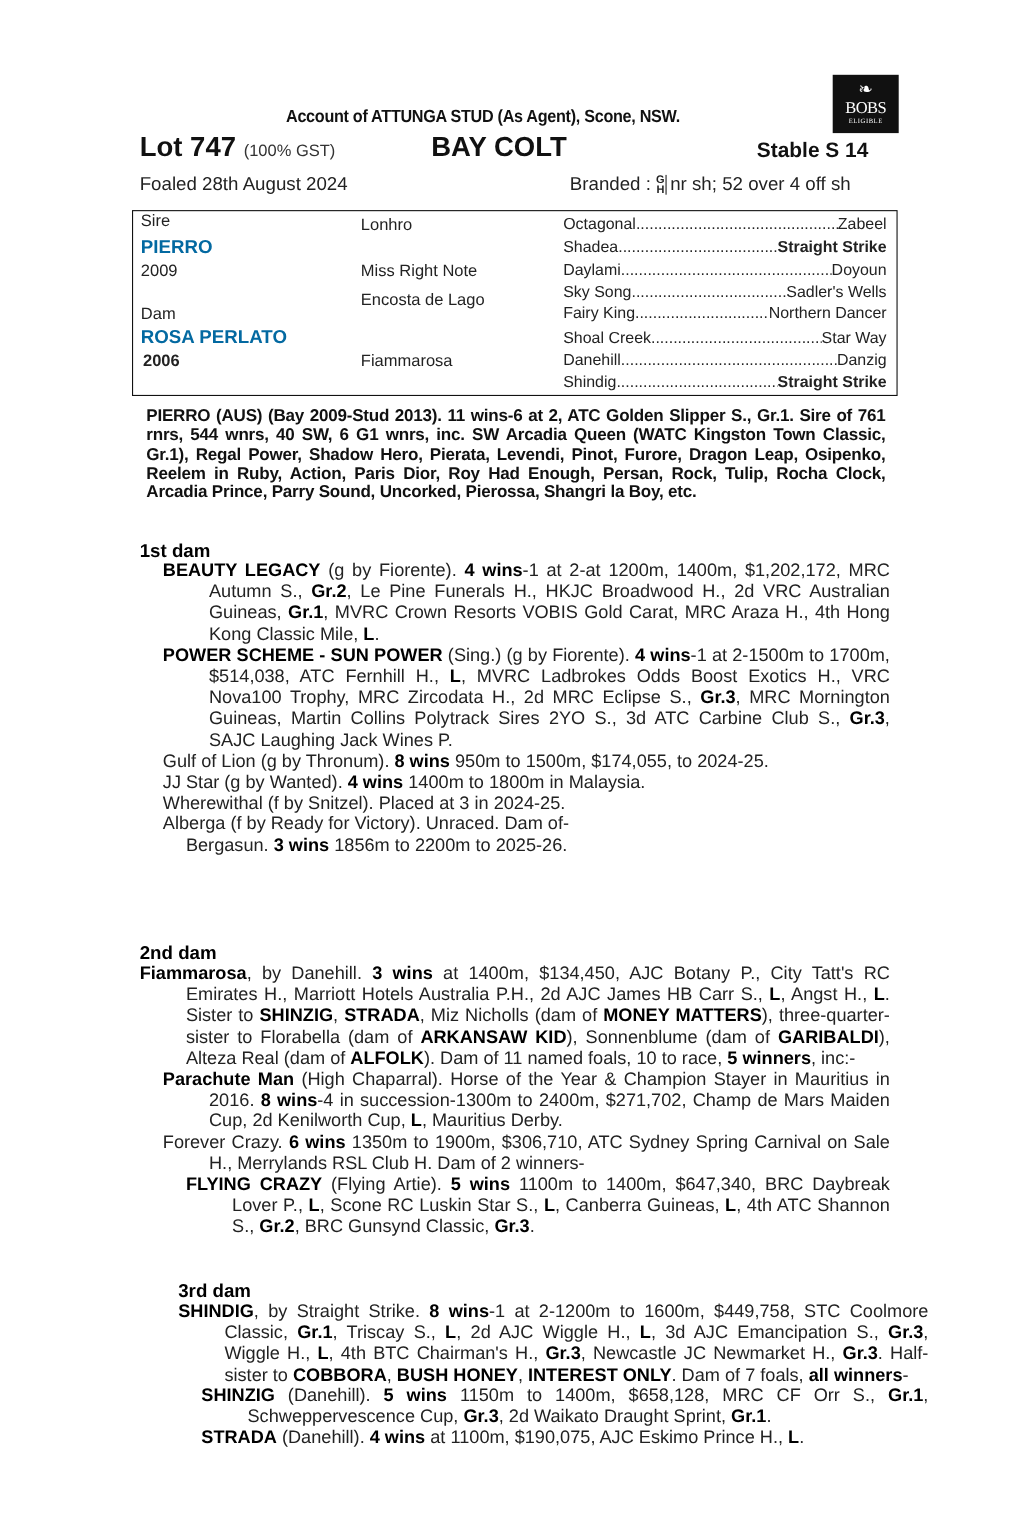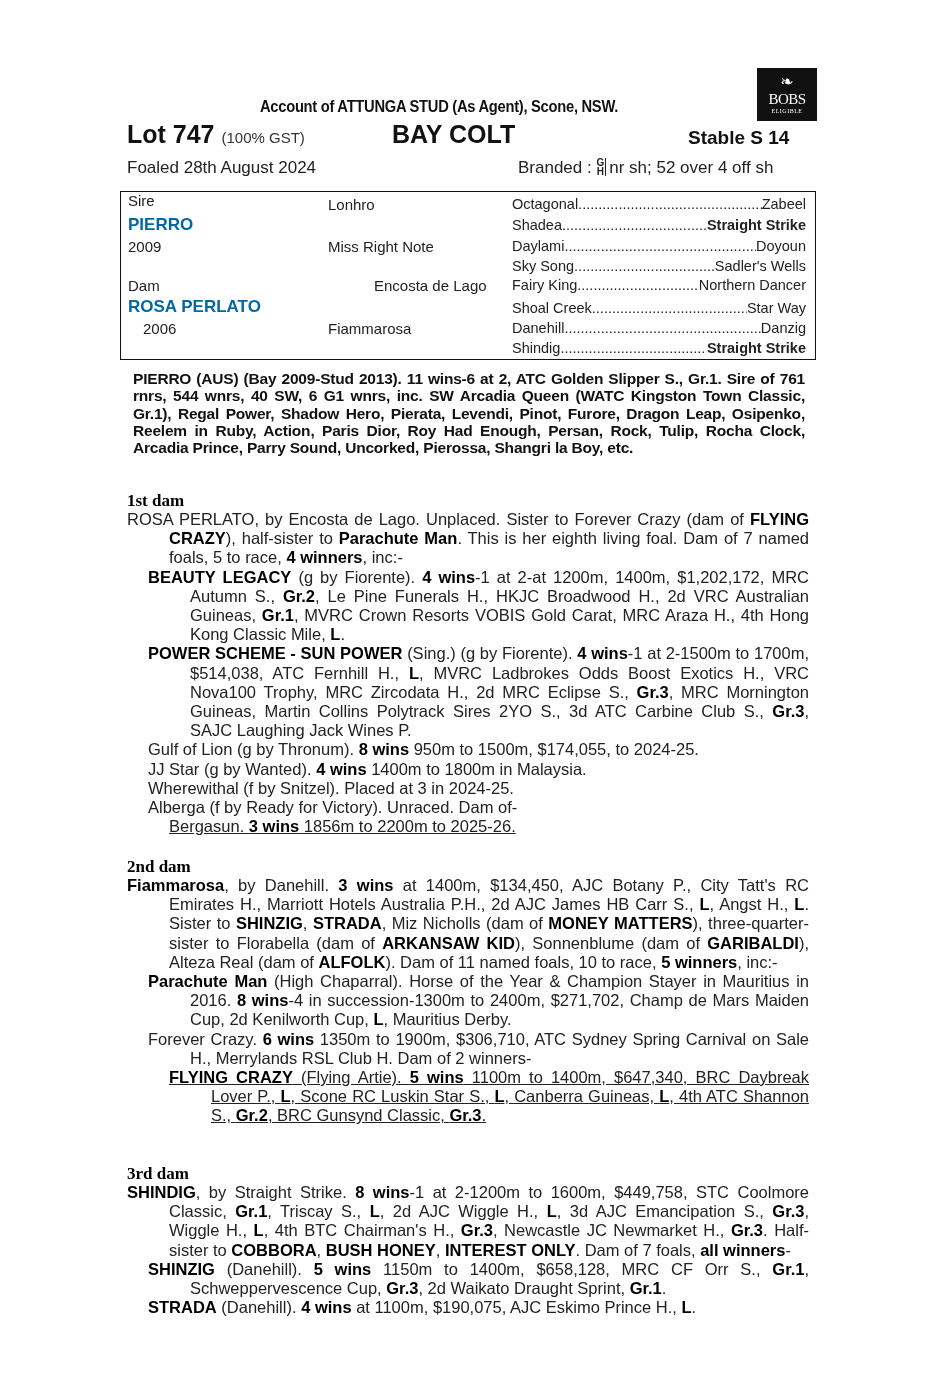--- a/index.html
+++ b/index.html
@@ -21,26 +21,26 @@
   .ped .c{position:absolute;font-size:15px;color:#222;white-space:nowrap;}
   .ped .b{font-weight:bold;font-size:17px;color:#0369a1;}
   .ped .r{position:absolute;left:391px;width:294px;font-size:14.5px;display:flex;color:#222;}
   .ped .r .l{white-space:nowrap;}
   .ped .r .d{flex:1;overflow:hidden;white-space:nowrap;}
   .ped .r .d::after{content:"..........................................................................................................................";letter-spacing:0px;}
   .ped .r .rr{white-space:nowrap;}
   .ped .r .rr.bold{font-weight:bold;}
   .sire-summary{position:absolute;left:133px;top:370px;width:672px;font-size:15.5px;font-weight:bold;line-height:17.3px;text-align:justify;letter-spacing:-0.2px;}
   .sec{position:absolute;left:127px;width:682px;font-size:16.5px;line-height:19.2px;color:#222;}
-  .sec h3{margin:0;font-size:17px;font-weight:bold;color:#000;line-height:19px;font-family:Liberation Serif, serif;}
+  .sec h3{margin:0;font-size:17px;font-weight:bold;color:#000;line-height:19px;}
   .p{text-align:justify;}
   .p b{color:#000;}
   .l0{padding-left:42px;text-indent:-42px;}
   .l1{padding-left:63px;text-indent:-42px;}
-  .l2{padding-left:84px;text-indent:-42px;text-decoration:underline;}
+  .l2{padding-left:84px;text-indent:-42px;}
 </style>
 </head>
 <body>
 
 <div class="page">
 
   <div class="logo">
     <div class="horse">❧</div>
     <div class="bobs">BOBS</div>
     <div class="elig">ELIGIBLE</div>
@@ -60,25 +60,25 @@
     <span>Branded :</span>
     <span class="brand-glyph"><span>G</span><br><span>H</span></span><span>nr sh; 52 over 4 off sh</span>
   </div>
 
   <div class="ped">
     <div class="c" style="left:7px;top:0;text-align:center;">Sire</div>
     <div class="c b" style="left:7px;top:23px;">PIERRO</div>
     <div class="c" style="left:7px;top:46px;">2009</div>
     <div class="c" style="left:7px;top:85px;">Dam</div>
     <div class="c b" style="left:7px;top:105px;">ROSA PERLATO</div>
-    <div class="c" style="left:22px;top:128px;">2006</div>
+    <div class="c" style="left:9px;top:128px;font-weight:bold;">2006</div>
 
     <div class="c" style="left:207px;top:4px;">Lonhro</div>
     <div class="c" style="left:207px;top:46px;">Miss Right Note</div>
-    <div class="c" style="left:207px;top:85px;margin-left:46px;">Encosta de Lago</div>
+    <div class="c" style="left:207px;top:72px;">Encosta de Lago</div>
     <div class="c" style="left:207px;top:128px;">Fiammarosa</div>
 
     <div class="r" style="top:4px;">
         <span class="l">Octagonal</span>
         <span class="d"></span>
         <span class="rr">Zabeel</span>
       </div>
     <div class="r" style="top:25px;">
         <span class="l">Shadea</span>
         <span class="d"></span>
@@ -114,42 +114,41 @@
         <span class="d"></span>
         <span class="rr bold">Straight Strike</span>
       </div>
   </div>
 
   <div class="sire-summary">PIERRO (AUS) (Bay 2009-Stud 2013). 11 wins-6 at 2, ATC Golden Slipper S., Gr.1. Sire of 761 rnrs, 544 wnrs, 40 SW, 6 G1 wnrs, inc. SW Arcadia Queen (WATC Kingston Town Classic, Gr.1), Regal Power, Shadow Hero, Pierata, Levendi, Pinot, Furore, Dragon Leap, Osipenko, Reelem in Ruby, Action, Paris Dior, Roy Had Enough, Persan, Rock, Tulip, Rocha Clock, Arcadia Prince, Parry Sound, Uncorked, Pierossa, Shangri la Boy, etc.</div>
 
   <div class="sec" style="top:491px;">
     <h3>1st dam</h3>
     <div>
-        <div class="p l0">ROSA PERLATO, by Encosta de Lago. Unplaced. Sister to Forever Crazy (dam of <b>FLYING CRAZY</b>), half-sister to <b>Parachute Man</b>. This is her eighth living foal. Dam of 7 named foals, 5 to race, <b>4 winners</b>, inc:-</div>
         <div class="p l1"><b>BEAUTY LEGACY</b> (g by Fiorente). <b>4 wins</b>-1 at 2-at 1200m, 1400m, $1,202,172, MRC Autumn S., <b>Gr.2</b>, Le Pine Funerals H., HKJC Broadwood H., 2d VRC Australian Guineas, <b>Gr.1</b>, MVRC Crown Resorts VOBIS Gold Carat, MRC Araza H., 4th Hong Kong Classic Mile, <b>L</b>.</div>
         <div class="p l1"><b>POWER SCHEME - SUN POWER</b> (Sing.) (g by Fiorente). <b>4 wins</b>-1 at 2-1500m to 1700m, $514,038, ATC Fernhill H., <b>L</b>, MVRC Ladbrokes Odds Boost Exotics H., VRC Nova100 Trophy, MRC Zircodata H., 2d MRC Eclipse S., <b>Gr.3</b>, MRC Mornington Guineas, Martin Collins Polytrack Sires 2YO S., 3d ATC Carbine Club S., <b>Gr.3</b>, SAJC Laughing Jack Wines P.</div>
         <div class="p l1">Gulf of Lion (g by Thronum). <b>8 wins</b> 950m to 1500m, $174,055, to 2024-25.</div>
         <div class="p l1">JJ Star (g by Wanted). <b>4 wins</b> 1400m to 1800m in Malaysia.</div>
         <div class="p l1">Wherewithal (f by Snitzel). Placed at 3 in 2024-25.</div>
         <div class="p l1">Alberga (f by Ready for Victory). Unraced. Dam of-</div>
         <div class="p l2">Bergasun. <b>3 wins</b> 1856m to 2200m to 2025-26.</div>
       </div>
   </div>
 
   <div class="sec" style="top:857px;">
     <h3>2nd dam</h3>
     <div>
         <div class="p l0"><b>Fiammarosa</b>, by Danehill. <b>3 wins</b> at 1400m, $134,450, AJC Botany P., City Tatt's RC Emirates H., Marriott Hotels Australia P.H., 2d AJC James HB Carr S., <b>L</b>, Angst H., <b>L</b>. Sister to <b>SHINZIG</b>, <b>STRADA</b>, Miz Nicholls (dam of <b>MONEY MATTERS</b>), three-quarter-sister to Florabella (dam of <b>ARKANSAW KID</b>), Sonnenblume (dam of <b>GARIBALDI</b>), Alteza Real (dam of <b>ALFOLK</b>). Dam of 11 named foals, 10 to race, <b>5 winners</b>, inc:-</div>
         <div class="p l1"><b>Parachute Man</b> (High Chaparral). Horse of the Year &amp; Champion Stayer in Mauritius in 2016. <b>8 wins</b>-4 in succession-1300m to 2400m, $271,702, Champ de Mars Maiden Cup, 2d Kenilworth Cup, <b>L</b>, Mauritius Derby.</div>
         <div class="p l1">Forever Crazy. <b>6 wins</b> 1350m to 1900m, $306,710, ATC Sydney Spring Carnival on Sale H., Merrylands RSL Club H. Dam of 2 winners-</div>
         <div class="p l2"><b>FLYING CRAZY</b> (Flying Artie). <b>5 wins</b> 1100m to 1400m, $647,340, BRC Daybreak Lover P., <b>L</b>, Scone RC Luskin Star S., <b>L</b>, Canberra Guineas, <b>L</b>, 4th ATC Shannon S., <b>Gr.2</b>, BRC Gunsynd Classic, <b>Gr.3</b>.</div>
       </div>
   </div>
 
-  <div class="sec" style="top:1164px;">
+  <div class="sec" style="top:1164px;margin-left:35px;">
     <h3>3rd dam</h3>
     <div>
         <div class="p l0"><b>SHINDIG</b>, by Straight Strike. <b>8 wins</b>-1 at 2-1200m to 1600m, $449,758, STC Coolmore Classic, <b>Gr.1</b>, Triscay S., <b>L</b>, 2d AJC Wiggle H., <b>L</b>, 3d AJC Emancipation S., <b>Gr.3</b>, Wiggle H., <b>L</b>, 4th BTC Chairman's H., <b>Gr.3</b>, Newcastle JC Newmarket H., <b>Gr.3</b>. Half-sister to <b>COBBORA</b>, <b>BUSH HONEY</b>, <b>INTEREST ONLY</b>. Dam of 7 foals, <b>all winners</b>-</div>
         <div class="p l1"><b>SHINZIG</b> (Danehill). <b>5 wins</b> 1150m to 1400m, $658,128, MRC CF Orr S., <b>Gr.1</b>, Schweppervescence Cup, <b>Gr.3</b>, 2d Waikato Draught Sprint, <b>Gr.1</b>.</div>
         <div class="p l1"><b>STRADA</b> (Danehill). <b>4 wins</b> at 1100m, $190,075, AJC Eskimo Prince H., <b>L</b>.</div>
       </div>
   </div>
 
 </div>
 

